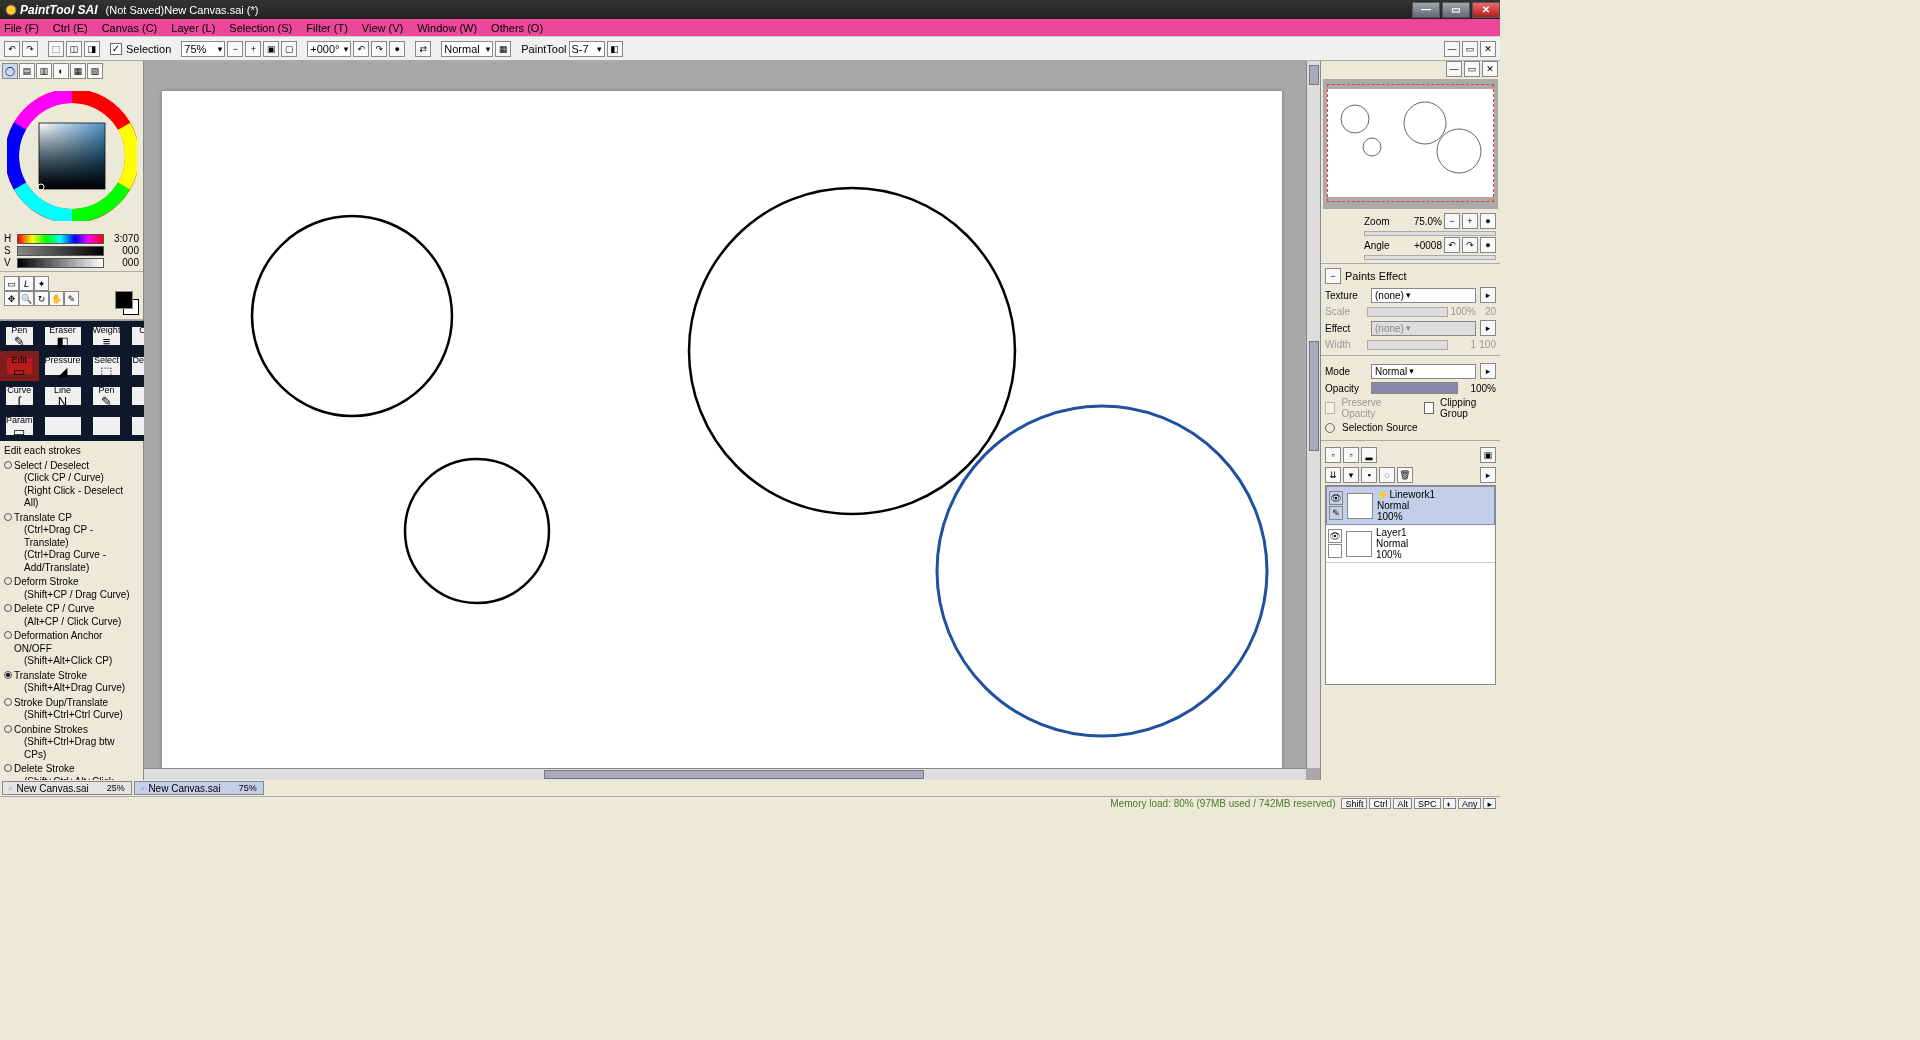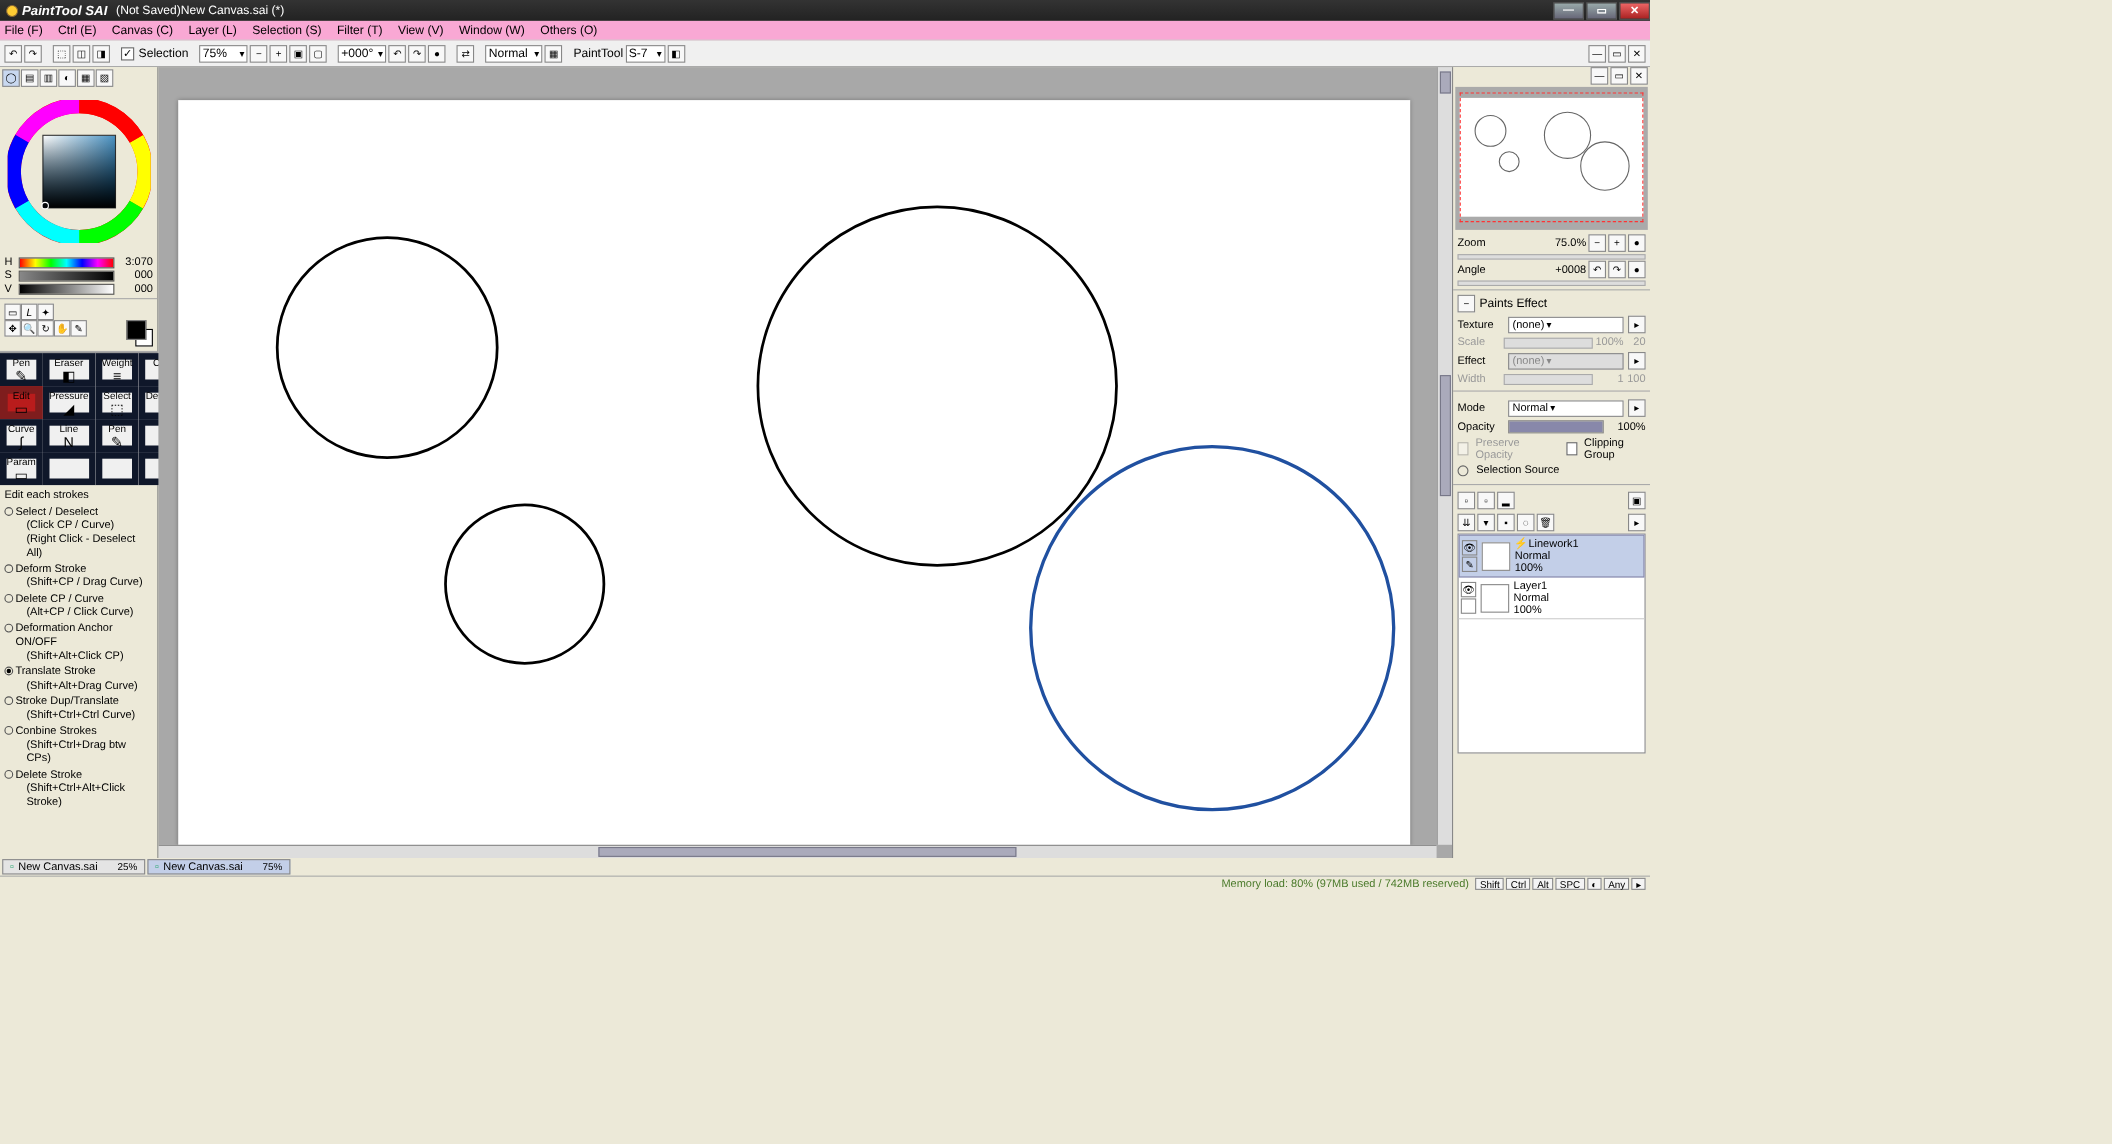--- a/index.html
+++ b/index.html
@@ -5,21 +5,21 @@
 * { box-sizing: border-box; margin: 0; padding: 0; user-select: none; }
 body { font-family: Tahoma, Arial, sans-serif; font-size: 11px; background: #ece9d8; width: 1500px; height: 810px; overflow: hidden; }
 .titlebar { height: 19px; background: linear-gradient(#333,#222); color: #fff; display: flex; align-items: center; padding-left: 4px; }
 .titlebar .brand { font-style: italic; font-weight: bold; font-size: 12px; margin-right: 8px; display:flex;align-items:center; }
 .titlebar .brand svg{margin-right:2px;}
 .titlebar .doc { font-size: 11px; }
 .win-btns { margin-left: auto; display: flex; }
 .win-btns div { width: 28px; height: 16px; border: 1px solid #555; margin-left: 2px; display: flex; align-items: center; justify-content: center; font-weight: bold; font-size: 10px; cursor: pointer; }
 .win-min,.win-max{background:linear-gradient(#9aa,#667);border-color:#aac;}
 .win-close{background:linear-gradient(#e66,#a22);border-color:#f99;}
-.menubar { height: 18px; background: #f9a8d4; display: flex; align-items: center; padding-left: 4px; border-bottom: 1px solid #ccc; }
+.menubar { height: 18px; background: #ec4899; display: flex; align-items: center; padding-left: 4px; border-bottom: 1px solid #ccc; }
 .menubar span { margin-right: 14px; cursor: pointer; }
 .toolbar { height: 24px; background: #f0f0f0; display: flex; align-items: center; padding: 2px 4px; border-bottom: 1px solid #aaa; gap: 2px; }
 .tbtn { width: 16px; height: 16px; border: 1px solid #888; background: #f8f8f8; cursor: pointer; display:inline-flex;align-items:center;justify-content:center;font-size:9px; }
 .sep { width: 6px; }
 .dropdown{height:16px;border:1px solid #888;background:#fff;padding:0 2px;display:inline-flex;align-items:center;cursor:pointer;min-width:44px;justify-content:space-between;}
 .arrow-down::after{content:"▾";font-size:9px;margin-left:2px;}
 .checkbox{width:12px;height:12px;border:1px solid #666;background:#fff;display:inline-flex;align-items:center;justify-content:center;font-size:10px;margin-right:2px;}
 .main { display: flex; height: calc(810px - 19px - 18px - 24px - 14px - 16px); }
 .leftpanel { width: 144px; background: #ece9d8; border-right: 1px solid #888; display:flex;flex-direction:column; }
 .colorwheel { height: 150px; position: relative; display:flex;align-items:center;justify-content:center; }
@@ -50,21 +50,21 @@
 .vscroll{position:absolute;right:0;top:0;bottom:12px;width:14px;background:#ddd;border-left:1px solid #888;}
 .vscroll .thumb{position:absolute;left:2px;width:10px;background:#aab;border:1px solid #778;}
 .hscroll{position:absolute;left:0;right:14px;bottom:0;height:12px;background:#ddd;border-top:1px solid #888;}
 .hscroll .thumb{position:absolute;top:1px;height:9px;background:#aab;border:1px solid #778;}
 
 .rightpanel { width: 180px; background: #ece9d8; border-left: 1px solid #888; display: flex; flex-direction: column; }
 .navigator { height: 130px; background: #aaa; position: relative; margin:2px; }
 .navigator .mini { position: absolute; left: 4px; top: 10px; right: 4px; height: 108px; background: #fff; }
 .navigator .mini svg{position:absolute;}
 .navigator .view { position: absolute; border: 1px dashed #f33; left: 4px; top: 5px; right: 4px; height: 118px; }
-.nav-ctrls { padding: 2px 4px; font-size:10px;}
+.nav-ctrls { padding: 2px 4px; font-size:10px;margin-left:39px;}
 .nav-row { display: flex; align-items: center; margin-bottom: 2px; gap: 2px; }
 .nav-row .lbl { flex: 1; }
 .nav-row .val { width: 44px; text-align: right; }
 .sect { border-top: 1px solid #aaa; padding: 4px; }
 .sect .hdr { font-size: 11px; display:flex;align-items:center; }
 .sect .hdr .tbtn{margin-right:4px;}
 .field { display: flex; align-items: center; margin: 3px 0; font-size: 10px; gap:4px;}
 .field .lbl { width: 42px; }
 .field .inp { flex: 1; height: 15px; border: 1px solid #888; background: #fff; padding: 0 3px; display:flex;align-items:center;}
 .field .inp.disabled{background:#ddd;color:#888;}
@@ -304,20 +304,21 @@
           <div class="brush-cell">
             <span></span>
             <span class="glyph"></span>
           </div>
         </div>
       <div class="brush-scroll"></div>
     </div>
     <div class="helptext" id="helptext">
         <div class="title">Edit each strokes</div>
         <div class="item"><span class="radio "></span>Select / Deselect<span class="sub">(Click CP / Curve)</span><span class="sub">(Right Click - Deselect All)</span></div>
+        <div class="item"><span class="radio "></span>Translate CP<span class="sub">(Ctrl+Drag CP - Translate)</span><span class="sub">(Ctrl+Drag Curve - Add/Translate)</span></div>
         <div class="item"><span class="radio "></span>Deform Stroke<span class="sub">(Shift+CP / Drag Curve)</span></div>
         <div class="item"><span class="radio "></span>Delete CP / Curve<span class="sub">(Alt+CP / Click Curve)</span></div>
         <div class="item"><span class="radio "></span>Deformation Anchor ON/OFF<span class="sub">(Shift+Alt+Click CP)</span></div>
         <div class="item"><span class="radio on"></span>Translate Stroke<span class="sub">(Shift+Alt+Drag Curve)</span></div>
         <div class="item"><span class="radio "></span>Stroke Dup/Translate<span class="sub">(Shift+Ctrl+Ctrl Curve)</span></div>
         <div class="item"><span class="radio "></span>Conbine Strokes<span class="sub">(Shift+Ctrl+Drag btw CPs)</span></div>
         <div class="item"><span class="radio "></span>Delete Stroke<span class="sub">(Shift+Ctrl+Alt+Click Stroke)</span></div>
       </div>
   </div>
 

